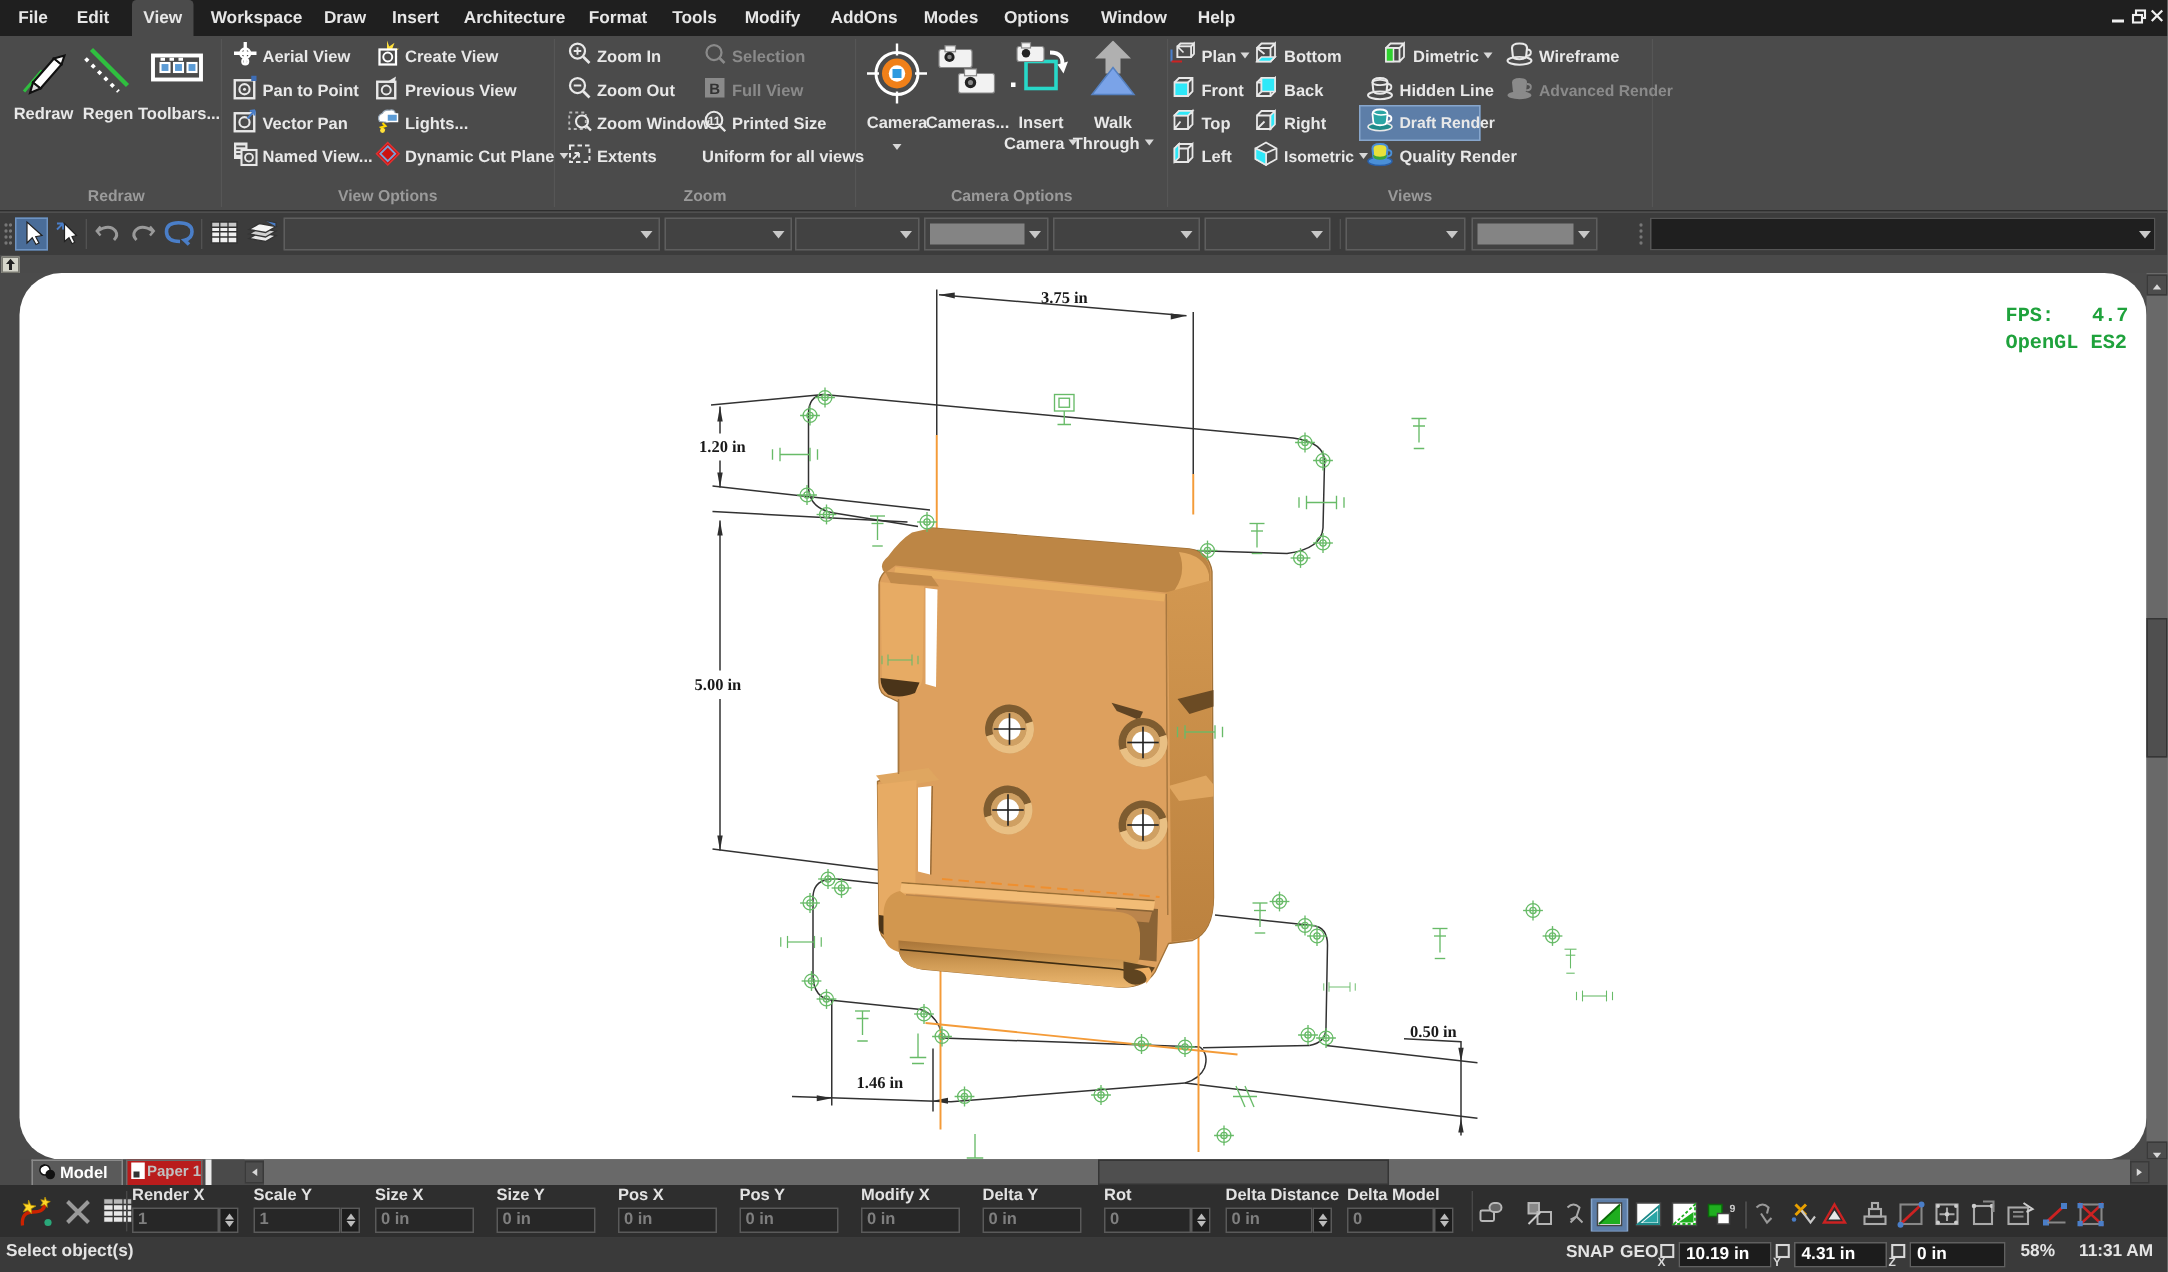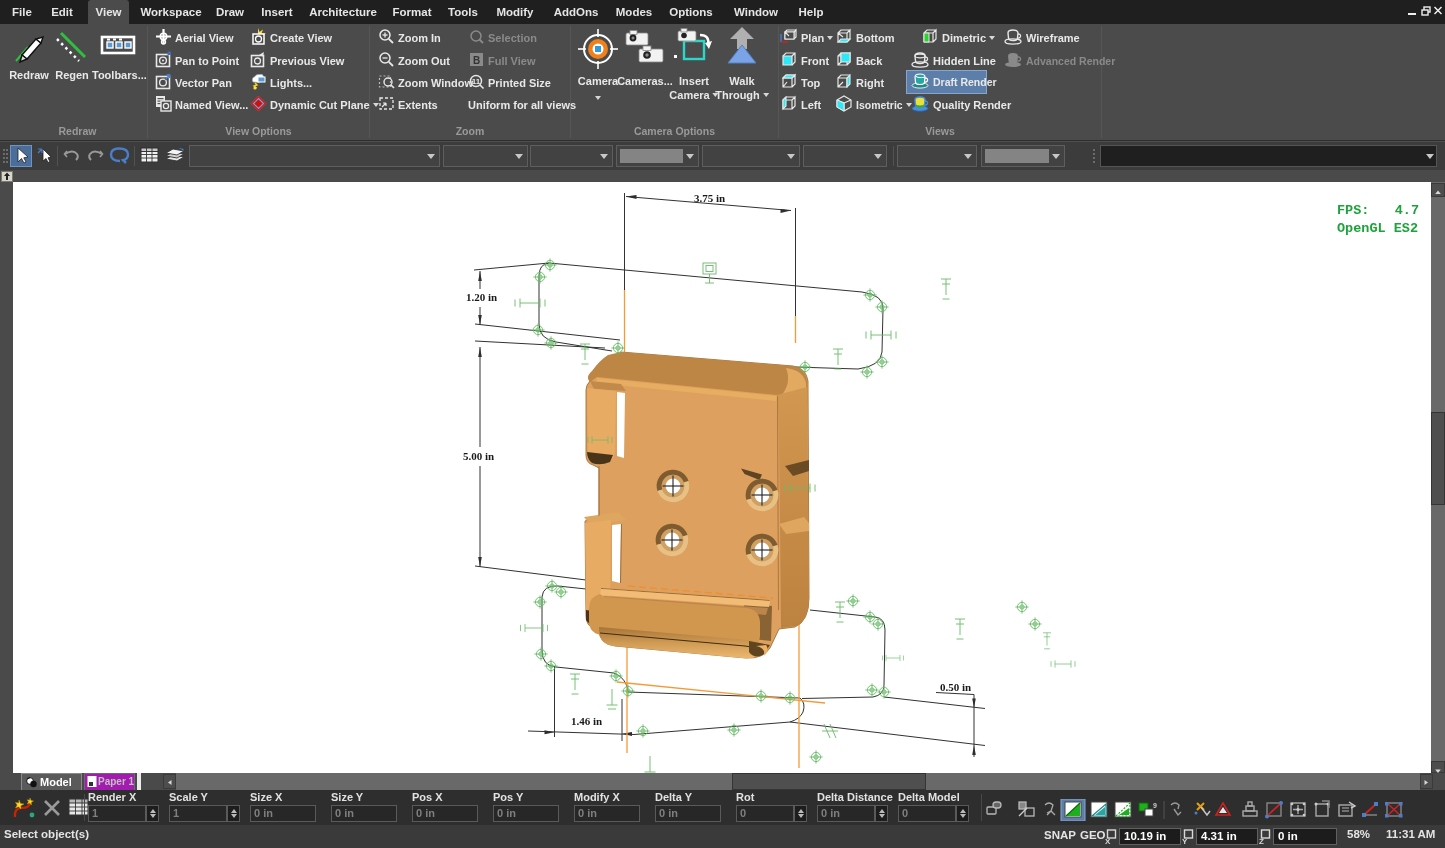--- a/index.html
+++ b/index.html
@@ -22,21 +22,21 @@
 
 #toolbar{position:absolute;left:0;top:141px;width:1445px;height:29px;background:#3c3c3c;border-top:1px solid #4f4f4f;}
 .combo{position:absolute;top:3px;height:22px;background:#424242;border:1px solid #5e5e5e;}
 .combo .ca{position:absolute;right:4px;top:8px;width:0;height:0;border-left:4px solid transparent;border-right:4px solid transparent;border-top:5px solid #c8c8c8;}
 .tbtn{position:absolute;top:3px;width:22px;height:22px;}
 .tsep{position:absolute;top:4px;width:1px;height:20px;background:#2c2c2c;border-right:1px solid #525252;}
 
 #cvleft{position:absolute;left:0;top:170px;width:13px;height:620px;background:#4a4a4a;}
 #cvtop{position:absolute;left:0;top:170px;width:1445px;height:12px;background:#4a4a4a;}
 #cornerbtn{position:absolute;left:1px;top:171px;width:12px;height:11px;background:#d6d6cb;border:1px solid #7a7a72;color:#111;font-size:9px;line-height:9px;text-align:center;}
-#canvas{position:absolute;left:13px;top:182px;width:1418px;height:591px;background:#ffffff;overflow:hidden;}
+#canvas{position:absolute;left:13px;top:182px;width:1418px;height:591px;background:#ffffff;overflow:hidden;border-radius:28px;}
 #vscroll{position:absolute;left:1431px;top:182px;width:14px;height:591px;background:#696969;}
 #hscrollrow{position:absolute;left:0;top:773px;width:1445px;height:17px;background:#4a4a4a;}
 
 #tabsrow{position:absolute;left:13px;top:773px;width:150px;height:17px;background:#4a4a4a;}
 
 #inspector{position:absolute;left:0;top:790px;width:1445px;height:35px;background:#2e2e2e;}
 .flab{position:absolute;top:1px;font-size:11px;color:#e2e2e2;}
 .fbox{position:absolute;top:15px;height:17px;background:#272727;border:1px solid #5a5a5a;color:#7f7f7f;font-size:11px;line-height:15px;padding-left:3px;}
 .spin{position:absolute;top:15px;width:13px;height:17px;background:#1d1d1d;border:1px solid #5a5a5a;}
 .spin:before{content:"";position:absolute;left:3px;top:3px;width:0;height:0;border-left:3px solid transparent;border-right:3px solid transparent;border-bottom:4px solid #bbb;}
@@ -684,21 +684,21 @@
           <path d="M7 6.5 L3.5 4 L3.5 9 Z" fill="#d8d8d8"></path>
         </svg></div>
   </div>
   <div id="tabsrow">
     <div class="abs" style="left:8px;top:0px;width:61px;height:17px;background:#5a5a5a;border:1px solid #8a8a8a;border-bottom:none;color:#fff;font-size:11px;line-height:16px;">
       <svg style="vertical-align:-3px;margin:0 2px 0 3px;" width="13" height="13" viewBox="0 0 13 13">
           <circle cx="5" cy="5" r="3.4" fill="#fff" stroke="#111" stroke-width="1"></circle>
           <circle cx="8.5" cy="8" r="3.2" fill="#111"></circle>
           <path d="M2 3 L5 1.5" stroke="#111" stroke-width="1.2"></path>
         </svg>Model</div>
-    <div class="abs" style="left:71px;top:0px;width:51px;height:17px;background:#a21caf;border:1px solid #6a6a6a;border-bottom:none;color:#c0c0c0;font-size:10px;line-height:16px;white-space:nowrap;">
+    <div class="abs" style="left:71px;top:0px;width:51px;height:17px;background:#b91c1c;border:1px solid #6a6a6a;border-bottom:none;color:#c0c0c0;font-size:10px;line-height:16px;white-space:nowrap;">
       <svg style="vertical-align:-3px;margin:0 1px 0 2px;" width="10" height="13" viewBox="0 0 10 13">
           <rect x="0.5" y="1" width="9" height="11" fill="#fff"></rect>
           <rect x="2" y="7" width="4" height="4" fill="#333"></rect>
         </svg>Paper 1</div>
     <div class="abs" style="left:124px;top:0;width:4px;height:17px;background:#ececec;"></div>
   </div>
 
   <div id="inspector">
     <svg class="abs" style="left:12px;top:6px;" width="26" height="24" viewBox="0 0 26 24">
         <path d="M3 21 Q2 12 10 12 Q18 12 18 6" fill="none" stroke="#cc2200" stroke-width="2.2"></path>

